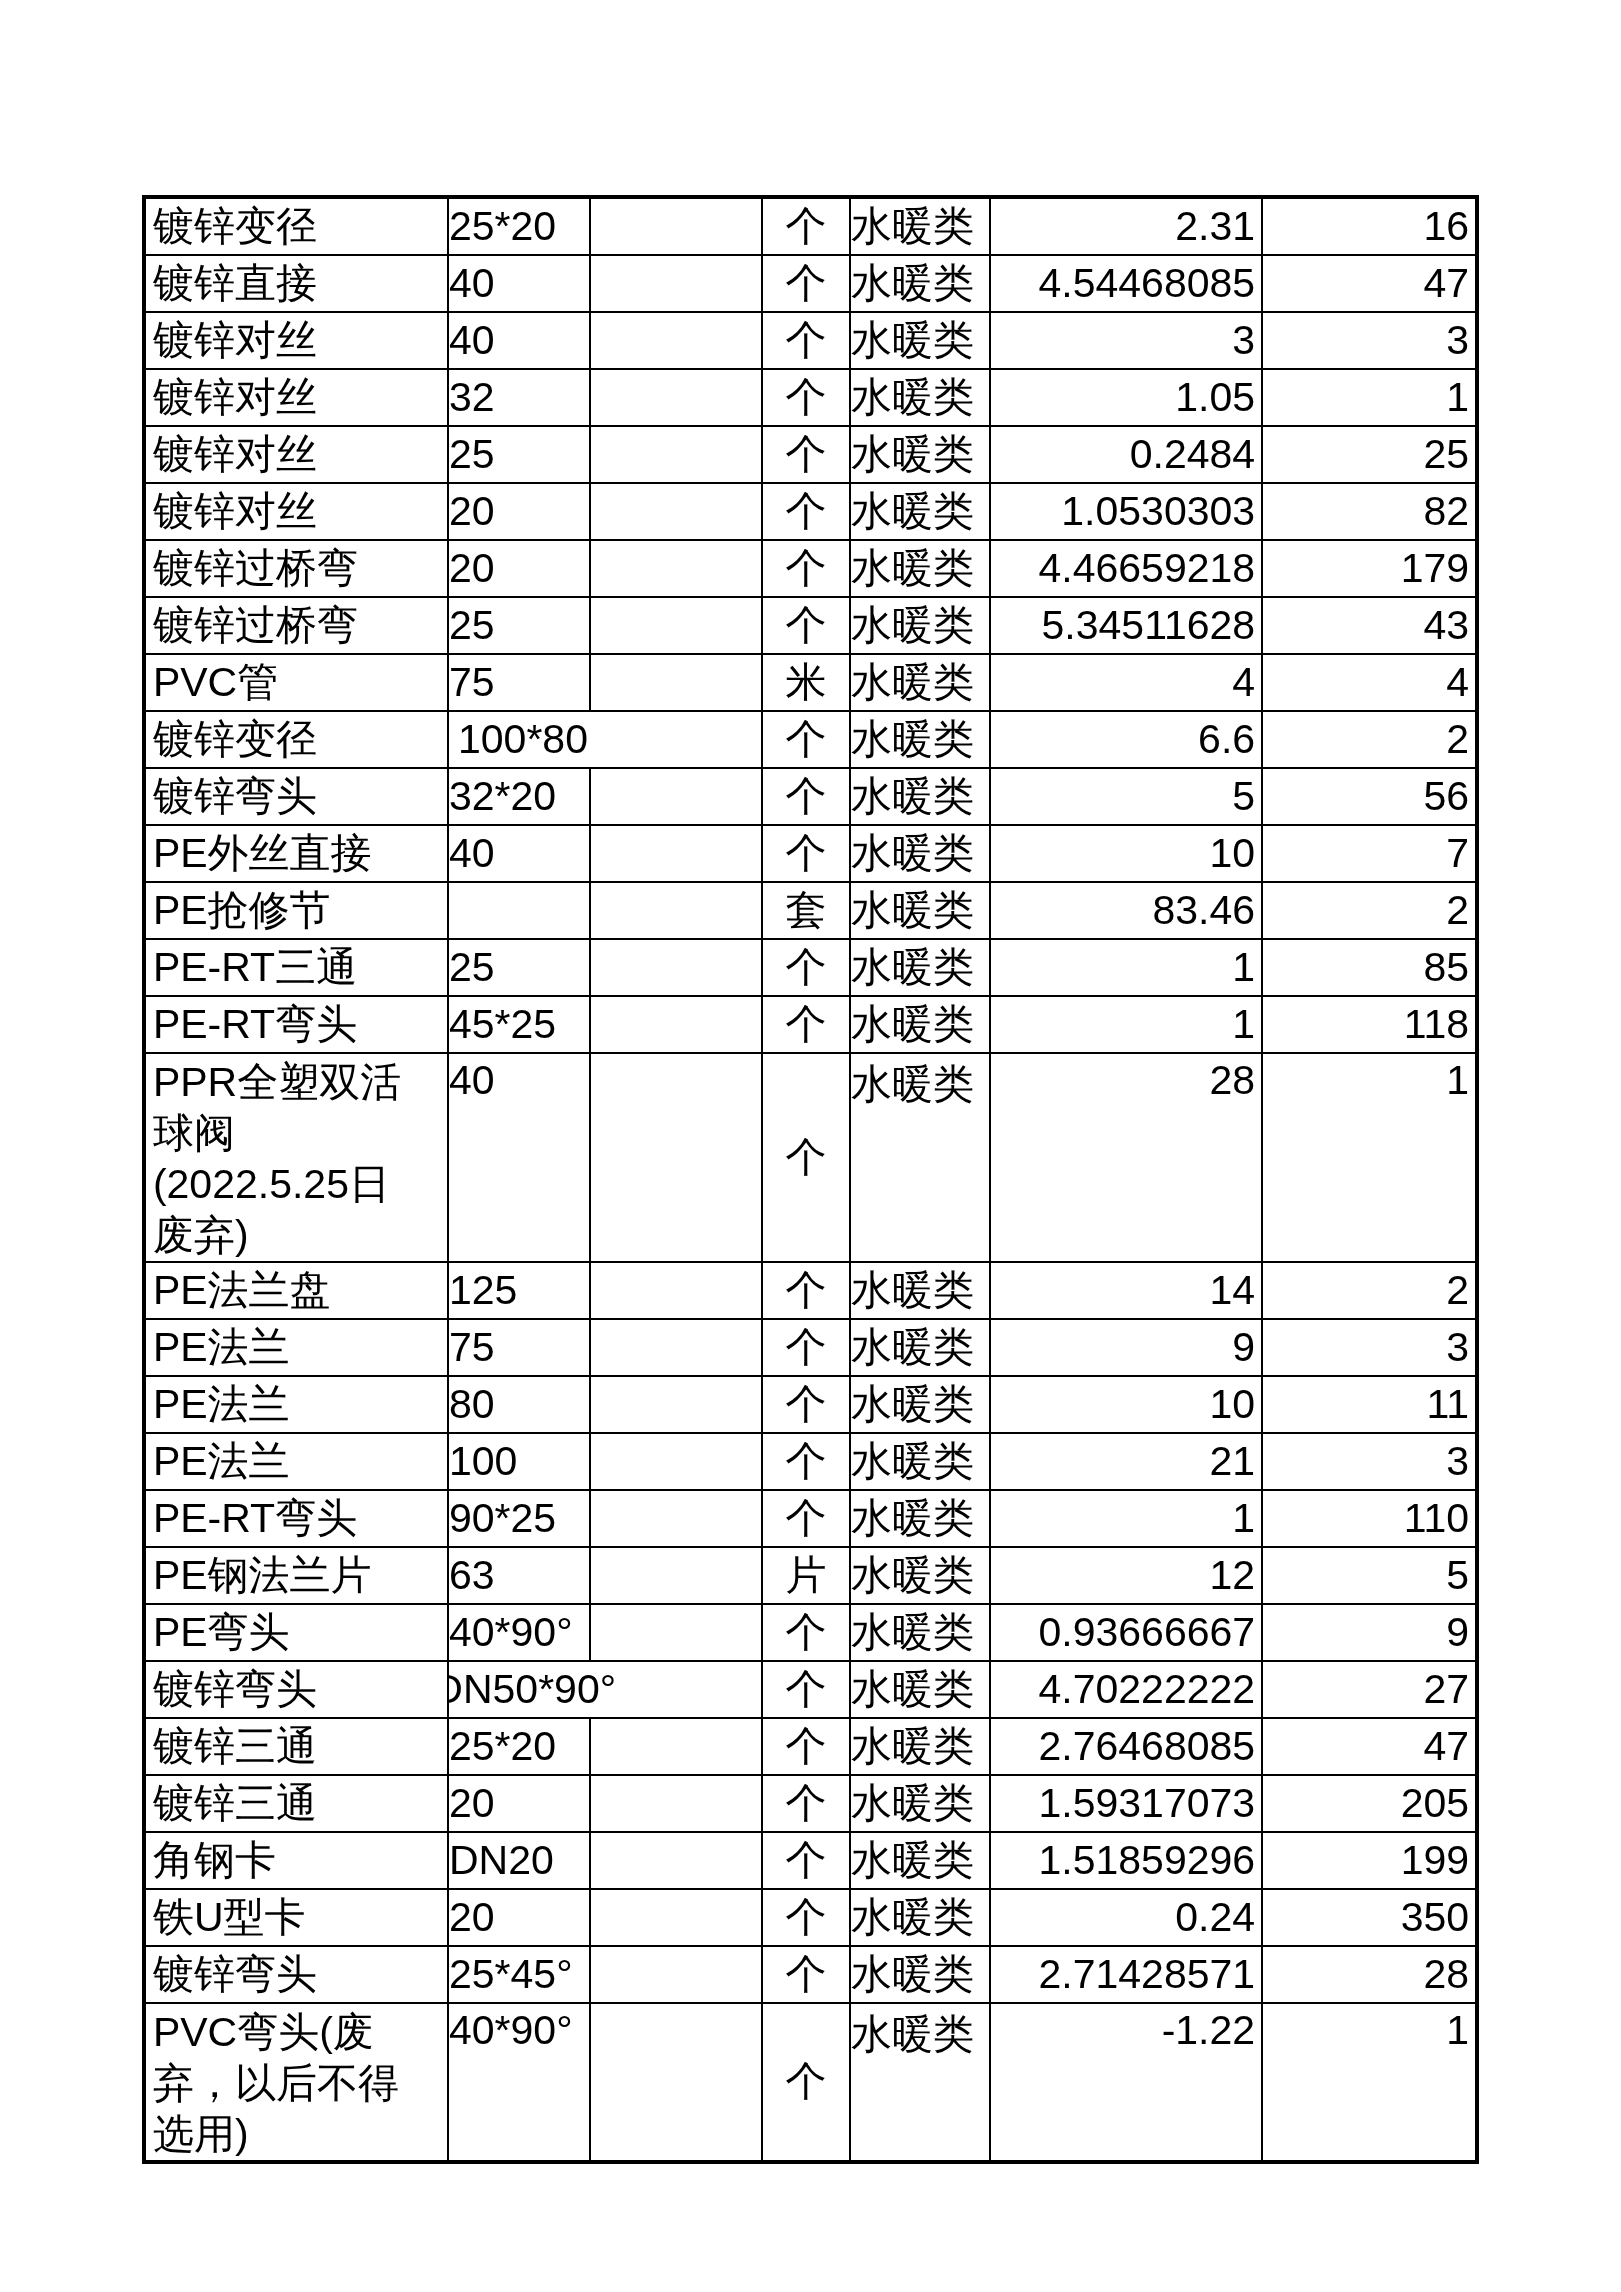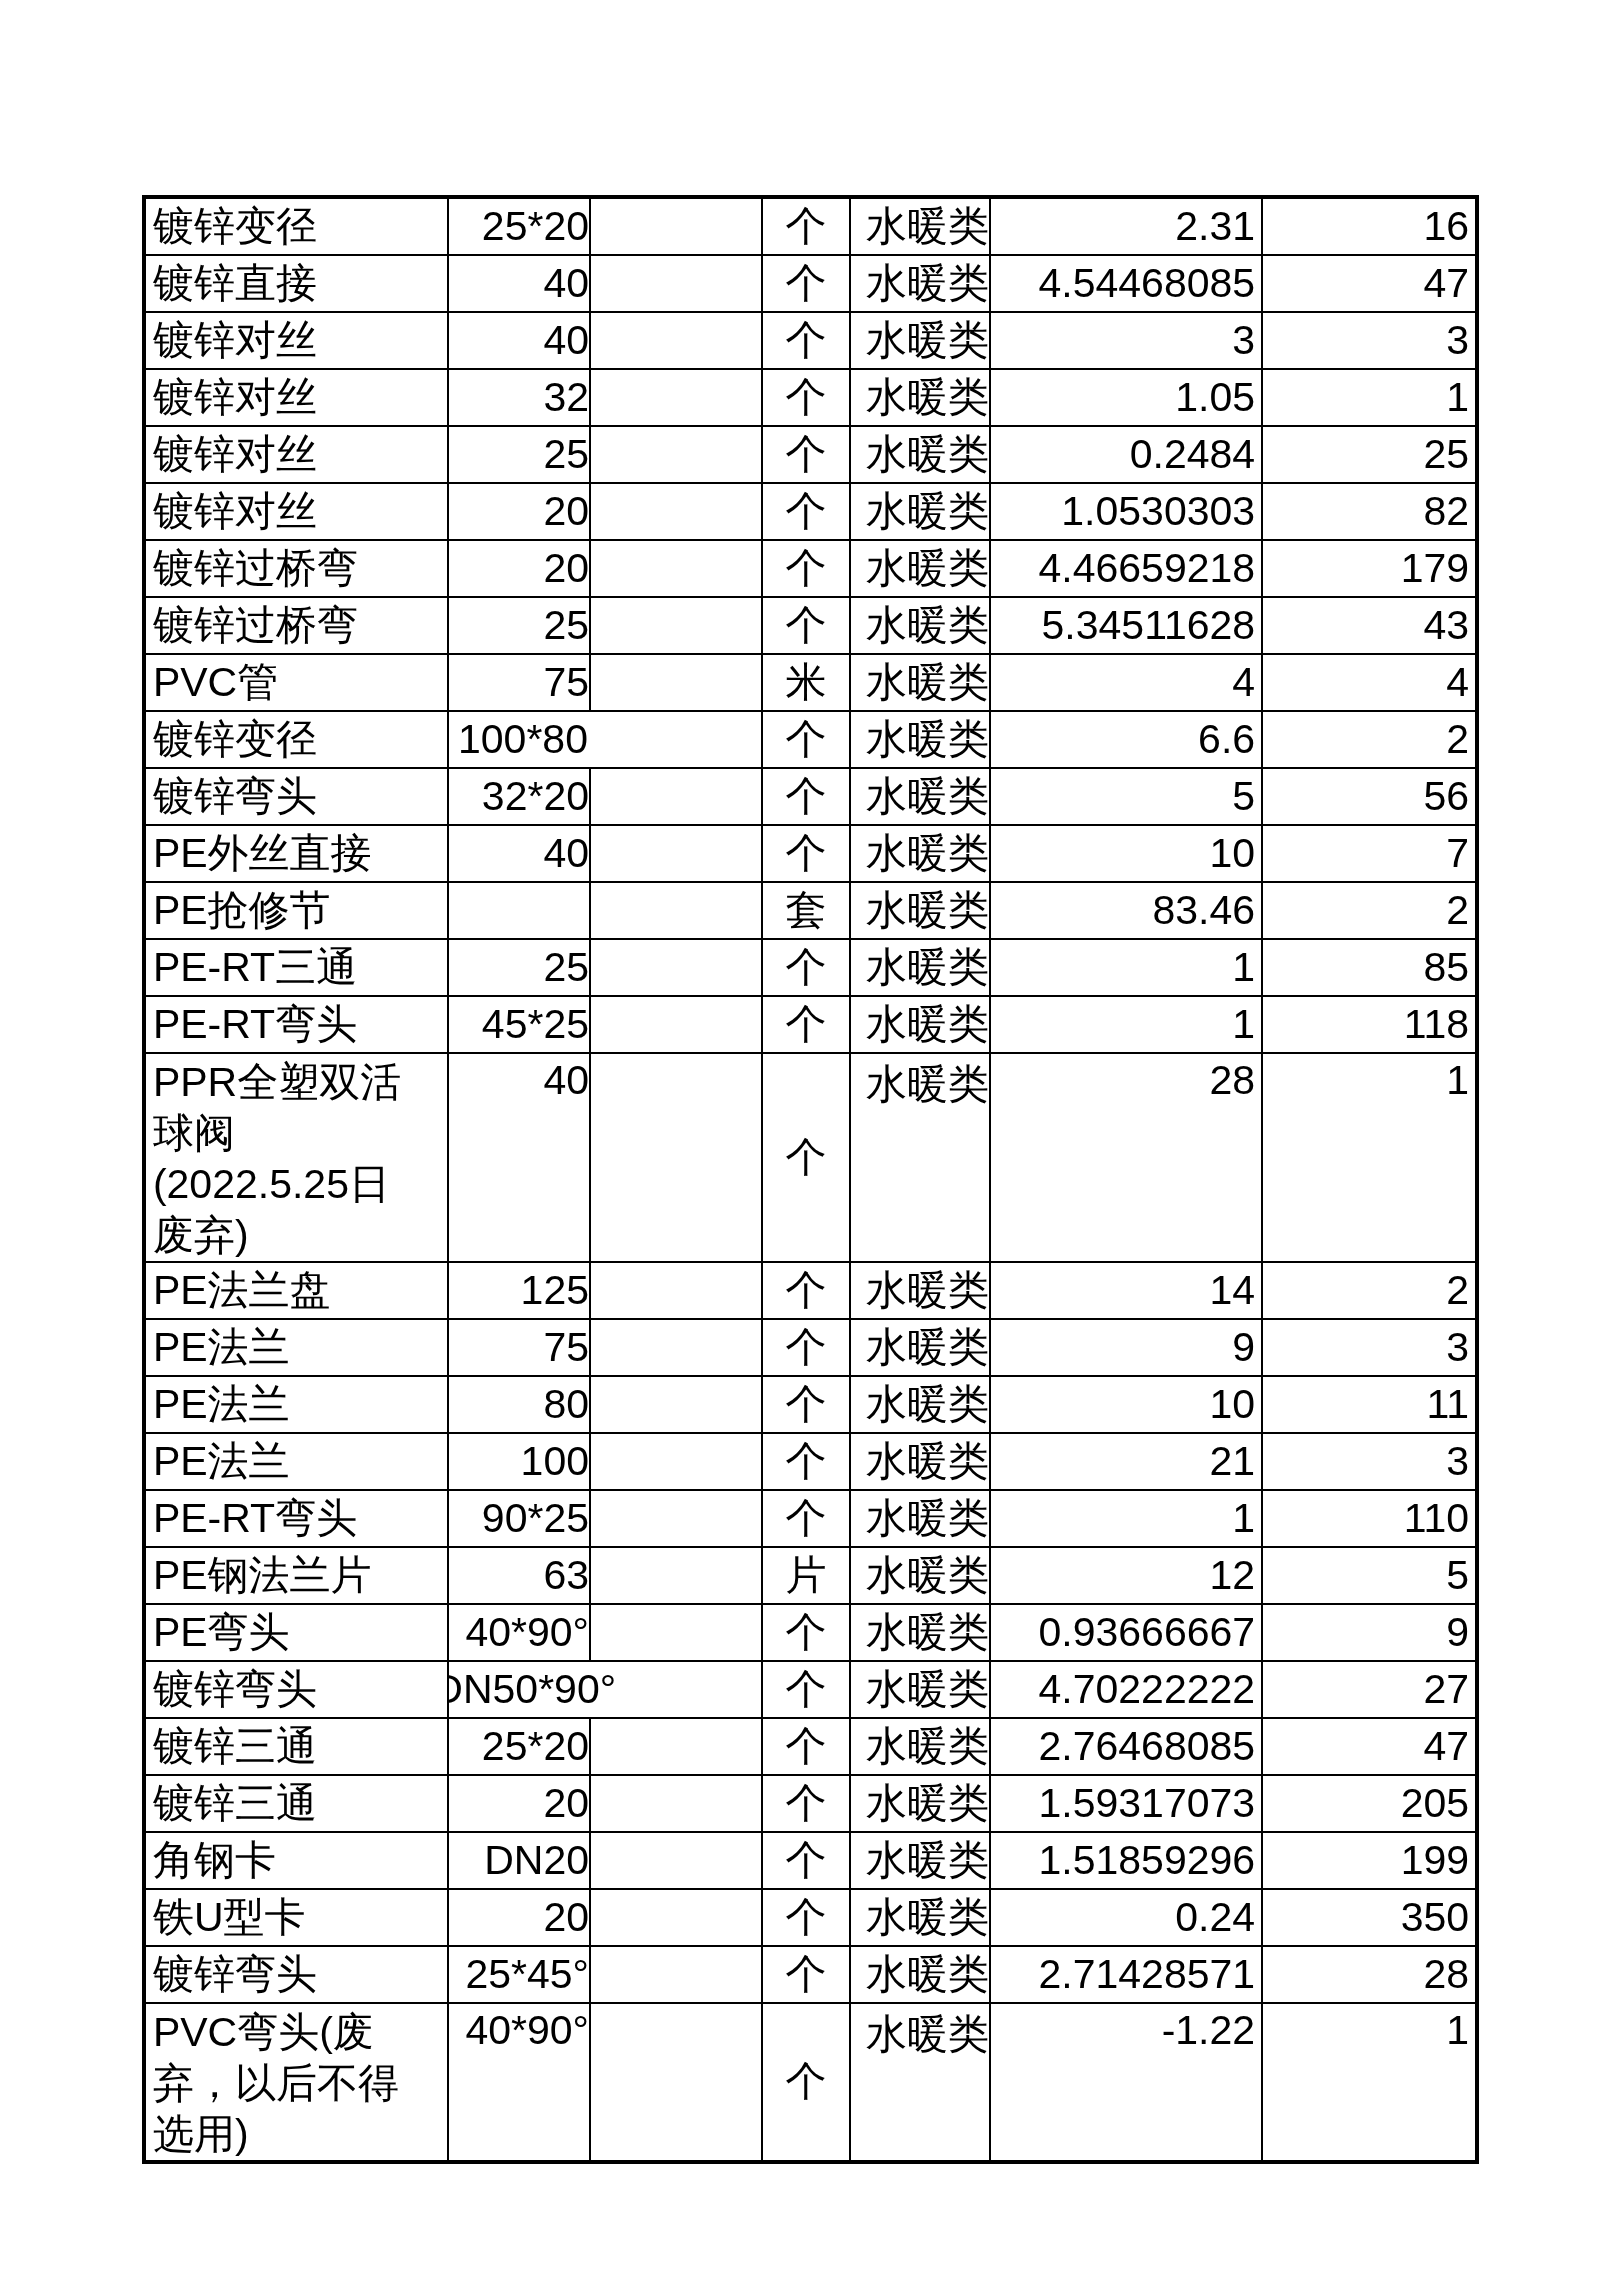--- a/index.html
+++ b/index.html
@@ -31,42 +31,42 @@
 
   td.c-name {
     text-align: left;
     padding-left: 6.9px;
     font-size: 41px;
     line-height: 51px;
     white-space: pre;
     overflow: hidden;
   }
   td.c-spec {
-    text-align: right;
+    text-align: left;
     font-size: 41px;
     white-space: nowrap;
   }
   td.c-spec.spec-merged {
     text-align: left;
     padding-left: 9px;
   }
   td.c-spec.spec-clipped {
     overflow: hidden;
     text-indent: -15.7px;
     padding-left: 0;
     margin-top: 20px;
   }
   td.c-blank { }
   td.c-unit {
     text-align: center;
     font-size: 41px;
     vertical-align: middle;
   }
   td.c-cat {
-    text-align: right;
+    text-align: left;
     font-size: 41px;
     white-space: nowrap;
     overflow: hidden;
   }
   td.c-price, td.c-qty {
     text-align: right;
     padding-right: 5.9px;
     font-size: 41px;
     white-space: nowrap;
   }

